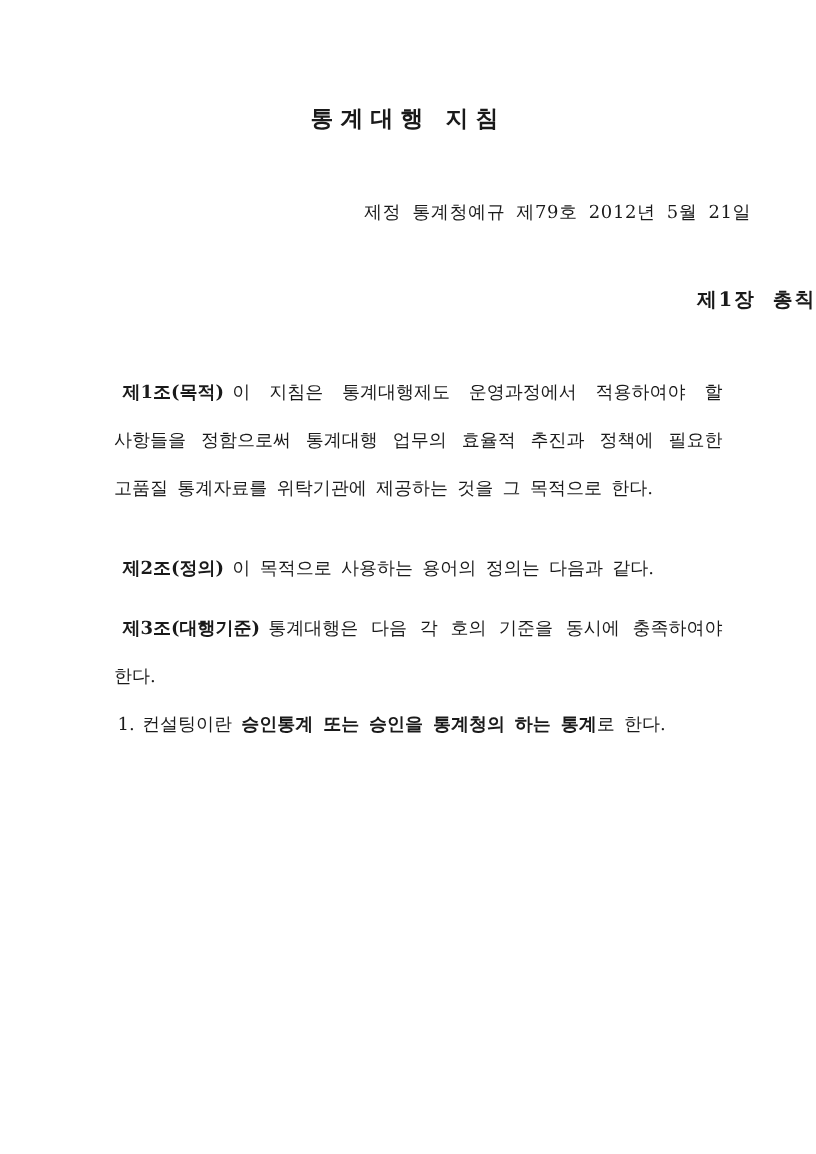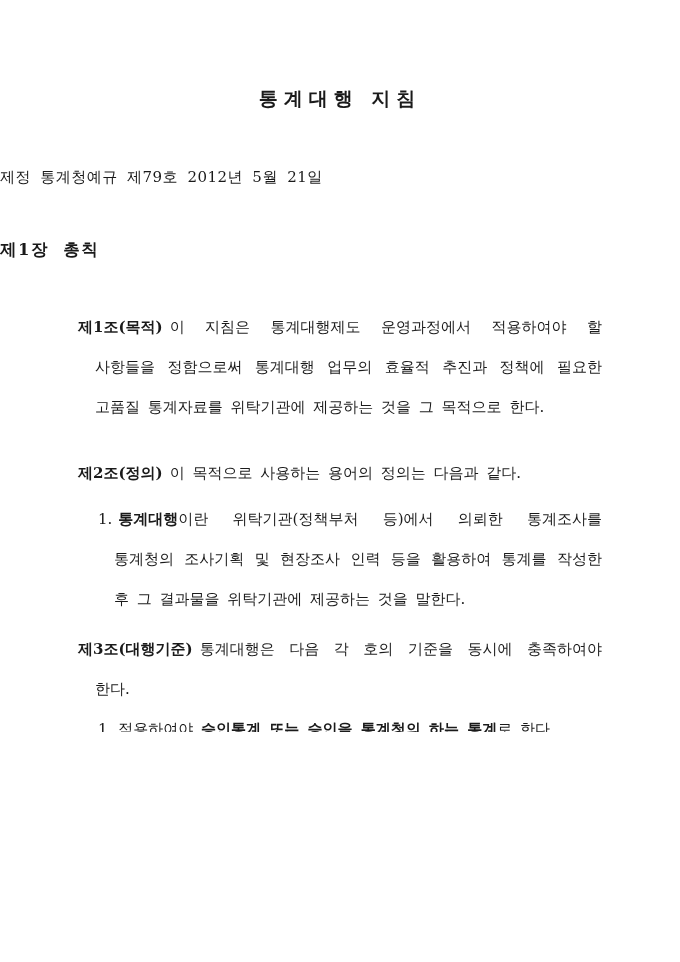--- a/index.html
+++ b/index.html
@@ -15,27 +15,28 @@
   .title {
     margin: 0;
     padding-top: 86px;
     text-align: center;
     font-size: 19px;
     font-weight: bold;
     letter-spacing: 6px;
   }
   .enactment {
     margin: 56px 54px 0 0;
+    text-align: right;
     font-size: 15px;
     letter-spacing: 0.5px;
     word-spacing: 4px;
   }
   .chapter {
     margin: 52px 0 0;
-    text-align: left;
+    text-align: right;
     font-size: 16.5px;
     font-weight: bold;
     letter-spacing: 1.5px;
     word-spacing: 7px;
   }
   .chapter.ch2 { margin-top: 26px; }
   .article {
     margin: 46px 78px 0;
     font-size: 15px;
     line-height: 40px;
@@ -52,21 +53,21 @@
     font-size: 15px;
     line-height: 40px;
     text-align: justify;
     word-break: keep-all;
     word-spacing: 3px;
     padding-left: 36px;
     text-indent: -16px;
   }
   .item.i2 { margin-top: 26px; }
   .item.i3 { margin-top: 0; }
-  .label { font-weight: bold; margin-right: 7px; }
+  .label { font-weight: bold; margin-right: 7px; margin-left: 24px; }
   .num { margin-right: 6px; }
   .b { font-weight: bold; }
   .page-number {
     position: absolute;
     left: 0; right: 0;
     top: 884px;
     text-align: center;
     font-size: 13.5px;
     letter-spacing: 2px;
     color: #222;
@@ -80,23 +81,22 @@
   <h1 class="title">통계대행 지침</h1>
 
   <p class="enactment">제정 통계청예규 제79호 2012년 5월 21일</p>
 
   <h2 class="chapter">제1장 총칙</h2>
 
   <p class="article a1"><span class="label">제1조(목적)</span><span>이 지침은 통계대행제도 운영과정에서 적용하여야 할 사항들을 정함으로써 통계대행 업무의 효율적 추진과 정책에 필요한 고품질 통계자료를 위탁기관에 제공하는 것을 그 목적으로 한다.</span></p>
 
   <p class="article a2"><span class="label">제2조(정의)</span><span>이 목적으로 사용하는 용어의 정의는 다음과 같다.</span></p>
 
-  <p class="item i1"><span class="num">1.</span><span class="b">통계대행</span><span>이란 위탁기관(정책부처 등)에서 의뢰한 통계조사를 통계청의 조사기획 및 현장조사 인력 등을 활용하여 통계를 작성한 후 그 결과물을 위탁기관에 제공하는 것을 말한다.</span></p>
 
 
 
   <p class="article a3"><span class="label">제3조(대행기준)</span><span>통계대행은 다음 각 호의 기준을 동시에 충족하여야 한다.</span></p>
 
-  <p class="item i3"><span class="num">1.</span><span>적용하여야 </span><span class="b">승인통계 또는 승인을 통계청의 하는 통계</span><span>로 한다.</span></p>
+  <p class="item i3"><span class="num">1.</span><span>컨설팅이란 </span><span class="b">승인통계 또는 승인을 통계청의 하는 통계</span><span>로 한다.</span></p>
 
   <div class="page-number">- 1 -</div>
 
 </div>
 
 </body></html>

